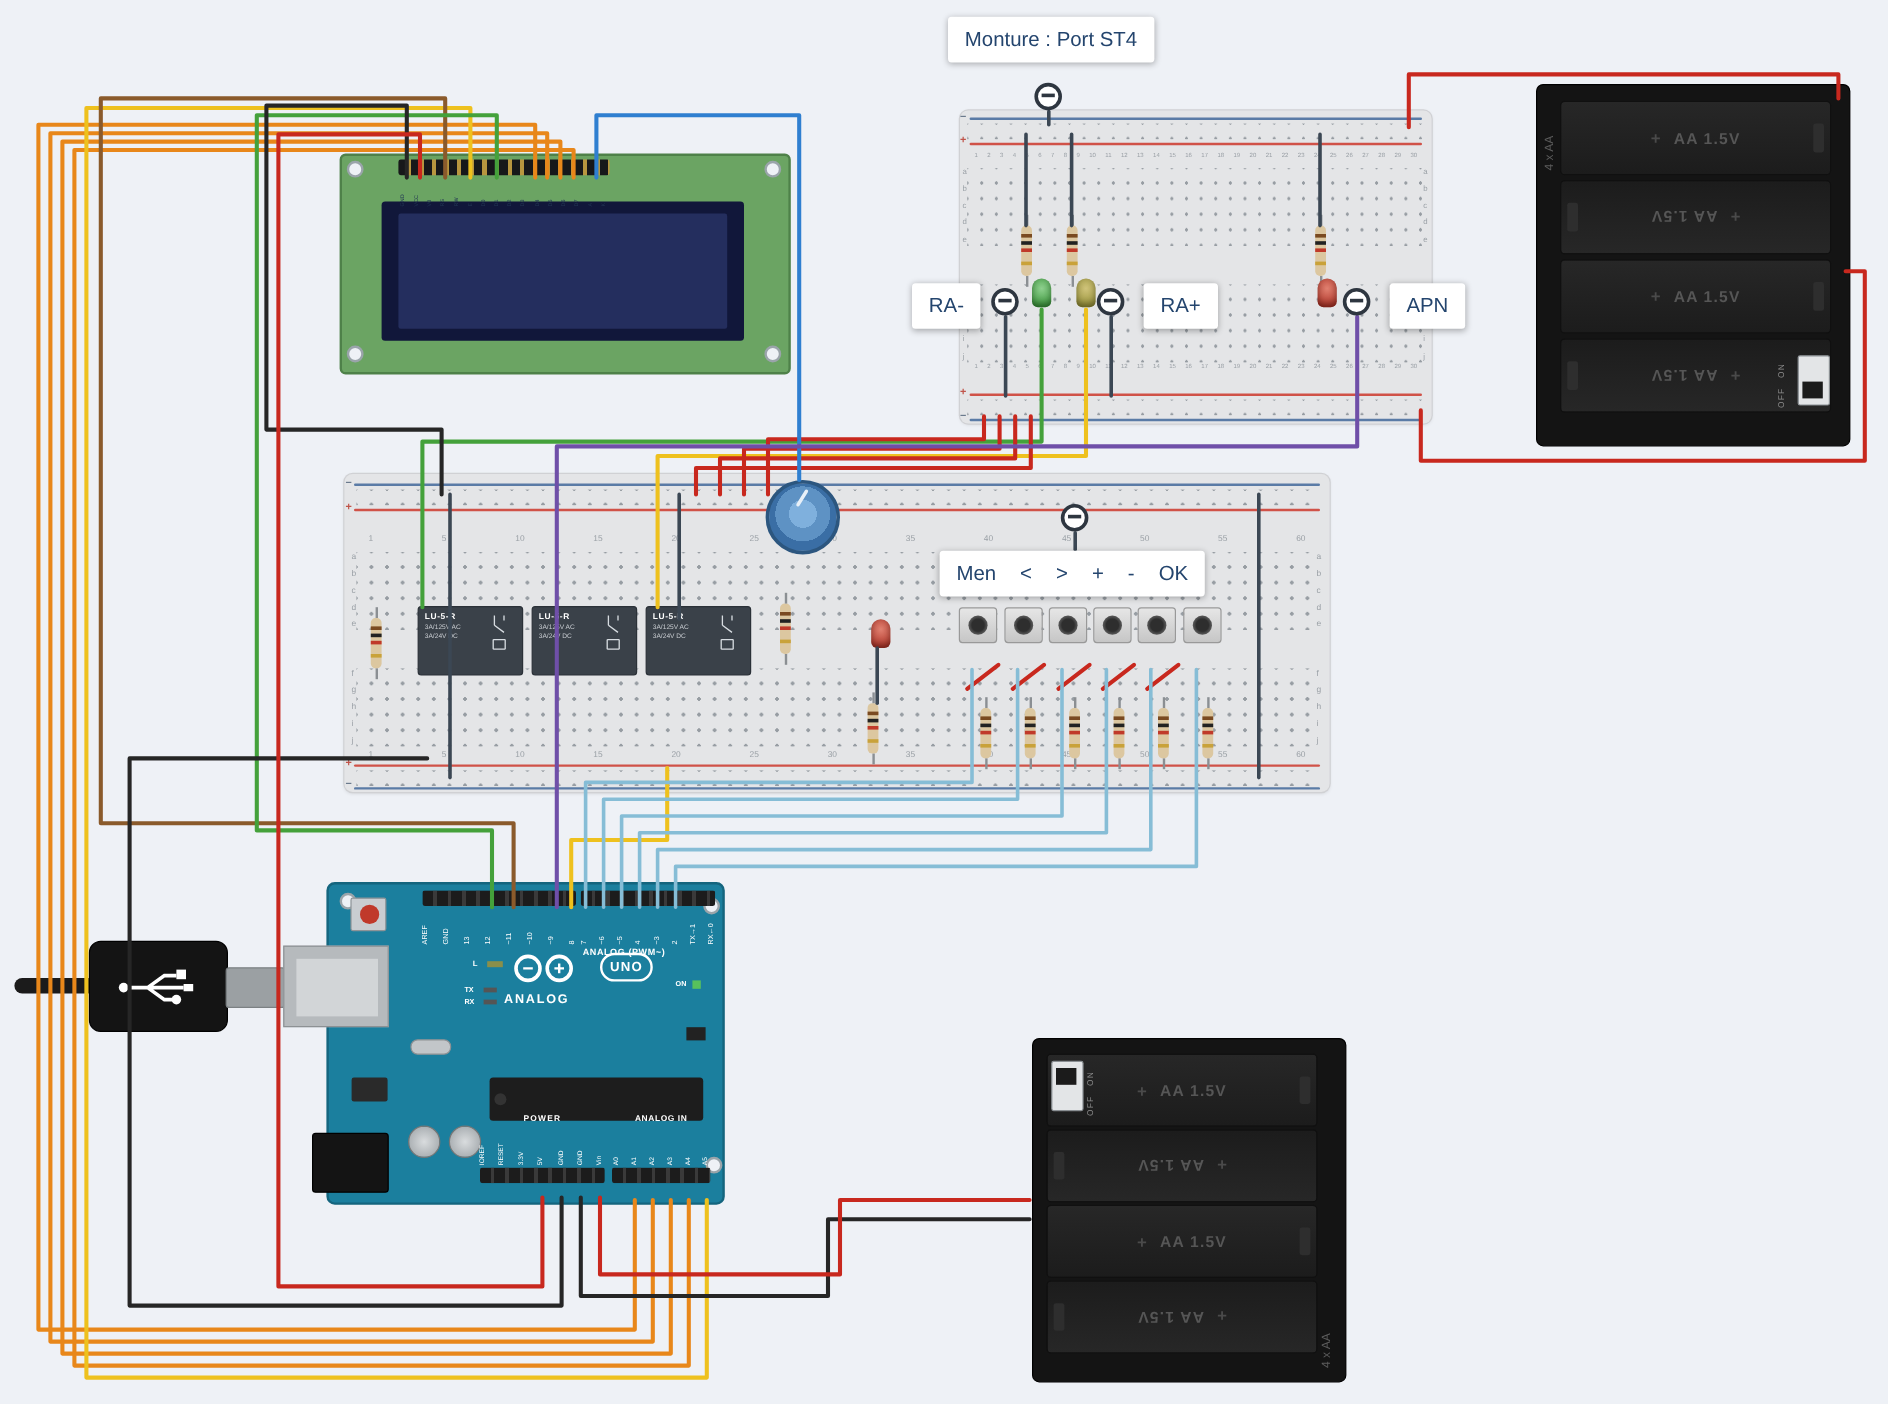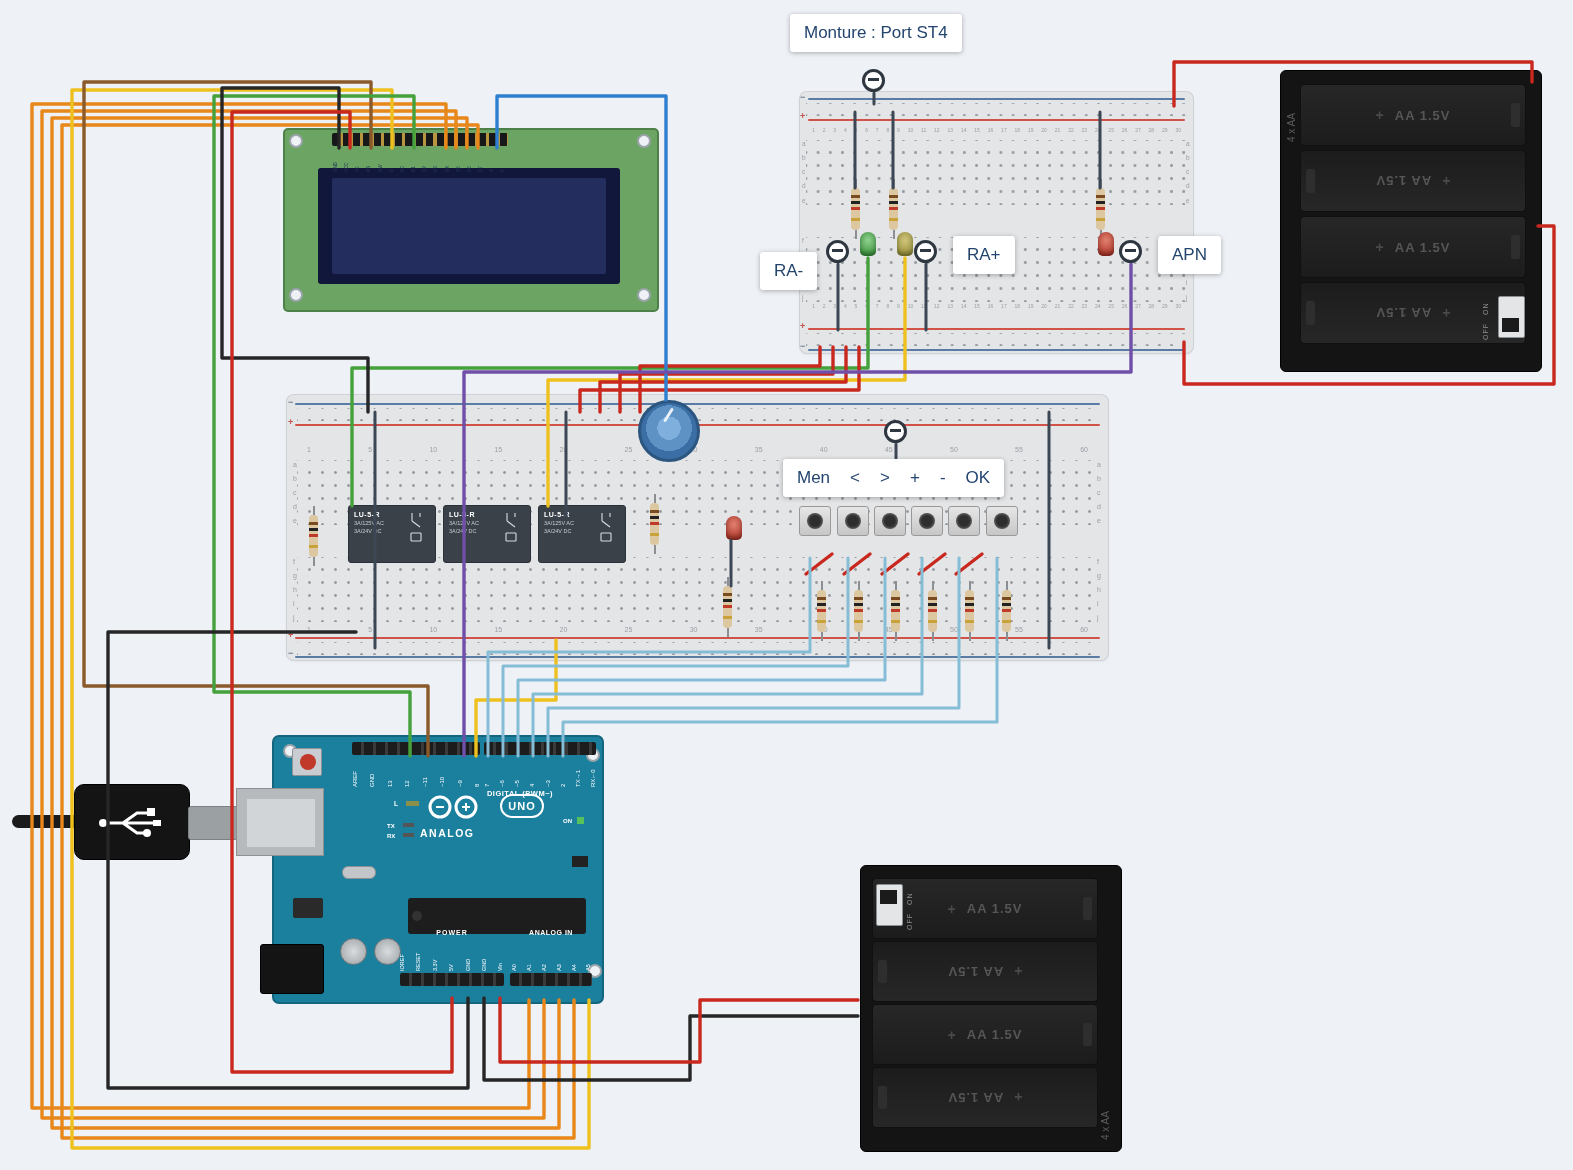--- a/index.html
+++ b/index.html
@@ -430,21 +430,21 @@
   <div class="pinrow" style="left:484px;top:757px;width:112px;height:30px;z-index:3">
       <span class="vlab">7</span>
       <span class="vlab">~6</span>
       <span class="vlab">~5</span>
       <span class="vlab">4</span>
       <span class="vlab">~3</span>
       <span class="vlab">2</span>
       <span class="vlab">TX→1</span>
       <span class="vlab">RX←0</span>
     </div>
-  <div class="silk" style="left:445px;top:790px;width:150px;font-size:7.5px;text-align:center;letter-spacing:.5px;z-index:3">DIGITAL (PWM~)</div>
+  <div class="silk" style="left:445px;top:790px;width:150px;font-size:7.5px;text-align:center;letter-spacing:.5px;z-index:3">ANALOG (PWM~)</div>
   <div class="abs" style="left:292px;top:748px;width:30px;height:28px;background:#c9cdd1;border:1px solid #8e9397;border-radius:2px;z-index:3">
     <div class="abs" style="left:7px;top:5px;width:16px;height:16px;background:#c0392b;border-radius:50%"></div>
   </div>
   <div class="silk" style="left:394px;top:801px;font-size:6.5px;z-index:3">L</div>
   <div class="abs" style="left:406px;top:801px;width:13px;height:5px;background:#8a8f4a;z-index:3"></div>
   <div class="silk" style="left:387px;top:823px;font-size:6px;z-index:3">TX</div>
   <div class="abs" style="left:403px;top:823px;width:11px;height:4px;background:#555;z-index:3"></div>
   <div class="silk" style="left:387px;top:833px;font-size:6px;z-index:3">RX</div>
   <div class="abs" style="left:403px;top:833px;width:11px;height:4px;background:#555;z-index:3"></div>
   <div class="silk" style="left:563px;top:818px;font-size:6px;z-index:3">ON</div>
@@ -598,21 +598,21 @@
     </g>
   </svg>
 
   <div class="gnd" style="left:862px;top:69px"></div>
   <div class="gnd" style="left:826px;top:240px"></div>
   <div class="gnd" style="left:914px;top:240px"></div>
   <div class="gnd" style="left:1119px;top:240px"></div>
   <div class="gnd" style="left:884px;top:420px"></div>
 
   <div class="tip" style="left:790px;top:14px">Monture : Port ST4</div>
-  <div class="tip" style="left:760px;top:252px">RA-</div>
+  <div class="tip" style="left:760px;top:236px">RA-</div>
   <div class="tip" style="left:953px;top:236px">RA+</div>
   <div class="tip" style="left:1158px;top:236px">APN</div>
   <div class="tip keys" style="left:783px;top:459px">
       <span>Men</span>
       <span>&lt;</span>
       <span>&gt;</span>
       <span>+</span>
       <span>-</span>
       <span>OK</span>
     </div>

